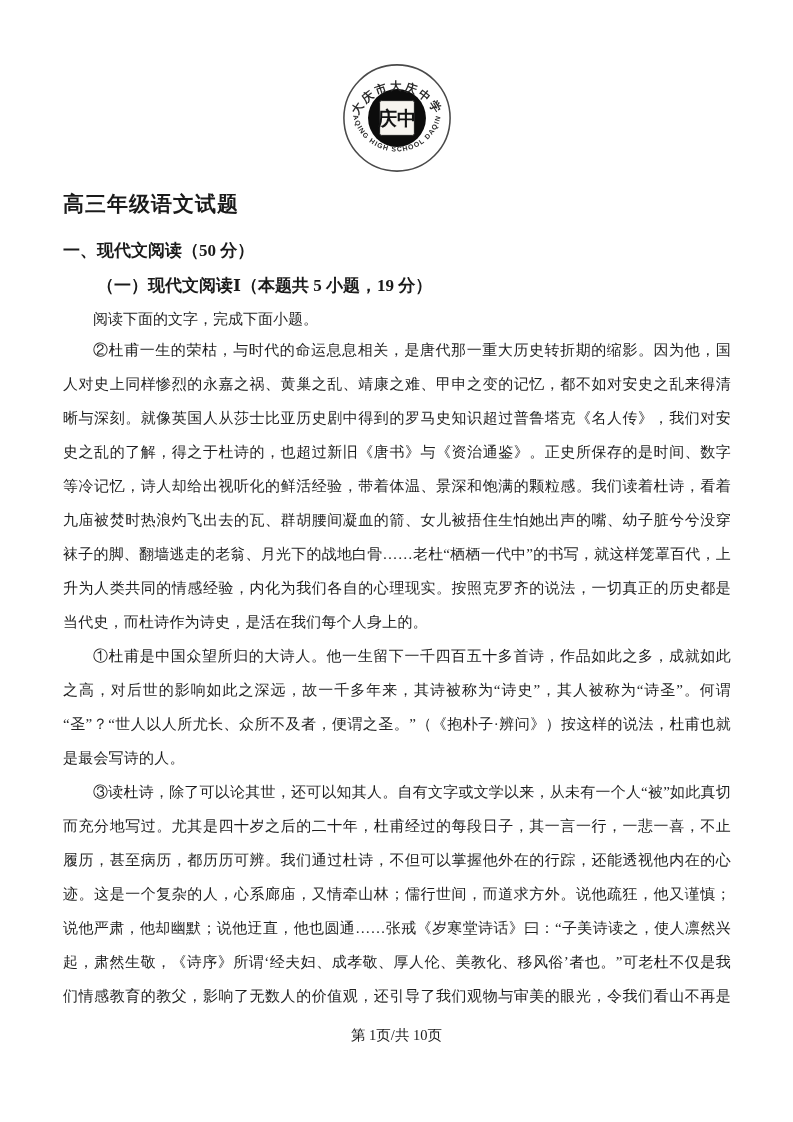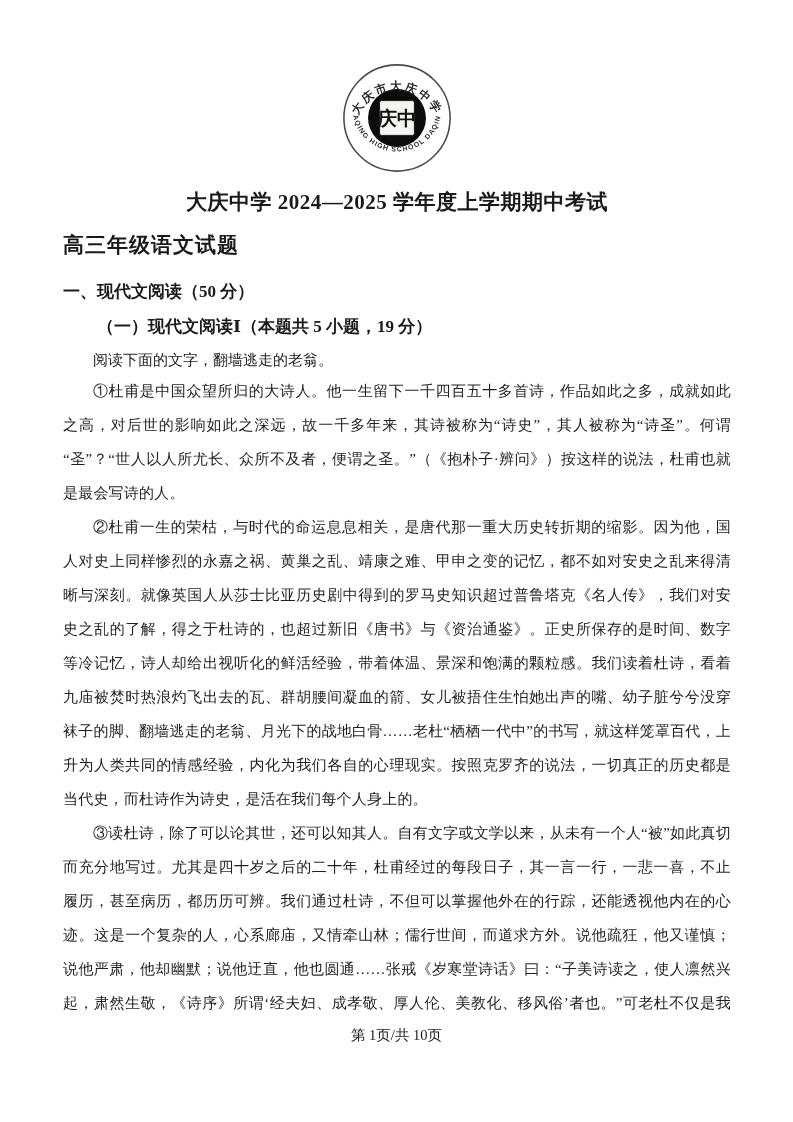--- a/index.html
+++ b/index.html
@@ -119,29 +119,28 @@
         <text x="58" y="65" text-anchor="middle" font-size="20" font-weight="bold" fill="#141414" font-family="Liberation Serif, DejaVu Serif, serif">庆中</text>
         <text font-size="12" font-weight="bold" fill="#2a2a2a" letter-spacing="2.5" font-family="Liberation Serif, DejaVu Serif, serif">
           <textPath href="#arcTop" startOffset="50%" text-anchor="middle">大庆市大庆中学</textPath>
         </text>
         <text font-size="7.2" font-weight="bold" fill="#2a2a2a" letter-spacing="1.1" font-family="Liberation Sans, DejaVu Sans, sans-serif">
           <textPath href="#arcBottom" startOffset="50%" text-anchor="middle">DAQING HIGH SCHOOL DAQING</textPath>
         </text>
       </svg>
     </div>
 
-    <h1 class="title-1">大庆中学 2024—2025 学年度上学期期中考试</h1>
     <h2 class="title-2">高三年级语文试题</h2>
 
     <div class="sec-heading">一、现代文阅读（50 分）</div>
     <div class="subsec-heading">（一）现代文阅读Ⅰ（本题共 5 小题，19 分）</div>
-    <div class="instruction">阅读下面的文字，翻墙逃走的老翁。</div>
+    <div class="instruction">阅读下面的文字，完成下面小题。</div>
 
     <div class="passage">
+      <p>②杜甫一生的荣枯，与时代的命运息息相关，是唐代那一重大历史转折期的缩影。因为他，国人对史上同样惨烈的永嘉之祸、黄巢之乱、靖康之难、甲申之变的记忆，都不如对安史之乱来得清晰与深刻。就像英国人从莎士比亚历史剧中得到的罗马史知识超过普鲁塔克《名人传》，我们对安史之乱的了解，得之于杜诗的，也超过新旧《唐书》与《资治通鉴》。正史所保存的是时间、数字等冷记忆，诗人却给出视听化的鲜活经验，带着体温、景深和饱满的颗粒感。我们读着杜诗，看着九庙被焚时热浪灼飞出去的瓦、群胡腰间凝血的箭、女儿被捂住生怕她出声的嘴、幼子脏兮兮没穿袜子的脚、翻墙逃走的老翁、月光下的战地白骨……老杜“栖栖一代中”的书写，就这样笼罩百代，上升为人类共同的情感经验，内化为我们各自的心理现实。按照克罗齐的说法，一切真正的历史都是当代史，而杜诗作为诗史，是活在我们每个人身上的。</p>
       <p>①杜甫是中国众望所归的大诗人。他一生留下一千四百五十多首诗，作品如此之多，成就如此之高，对后世的影响如此之深远，故一千多年来，其诗被称为“诗史”，其人被称为“诗圣”。何谓“圣”？“世人以人所尤长、众所不及者，便谓之圣。”（《抱朴子·辨问》）按这样的说法，杜甫也就是最会写诗的人。</p>
-      <p>②杜甫一生的荣枯，与时代的命运息息相关，是唐代那一重大历史转折期的缩影。因为他，国人对史上同样惨烈的永嘉之祸、黄巢之乱、靖康之难、甲申之变的记忆，都不如对安史之乱来得清晰与深刻。就像英国人从莎士比亚历史剧中得到的罗马史知识超过普鲁塔克《名人传》，我们对安史之乱的了解，得之于杜诗的，也超过新旧《唐书》与《资治通鉴》。正史所保存的是时间、数字等冷记忆，诗人却给出视听化的鲜活经验，带着体温、景深和饱满的颗粒感。我们读着杜诗，看着九庙被焚时热浪灼飞出去的瓦、群胡腰间凝血的箭、女儿被捂住生怕她出声的嘴、幼子脏兮兮没穿袜子的脚、翻墙逃走的老翁、月光下的战地白骨……老杜“栖栖一代中”的书写，就这样笼罩百代，上升为人类共同的情感经验，内化为我们各自的心理现实。按照克罗齐的说法，一切真正的历史都是当代史，而杜诗作为诗史，是活在我们每个人身上的。</p>
       <p>③读杜诗，除了可以论其世，还可以知其人。自有文字或文学以来，从未有一个人“被”如此真切而充分地写过。尤其是四十岁之后的二十年，杜甫经过的每段日子，其一言一行，一悲一喜，不止履历，甚至病历，都历历可辨。我们通过杜诗，不但可以掌握他外在的行踪，还能透视他内在的心迹。这是一个复杂的人，心系廊庙，又情牵山林；儒行世间，而道求方外。说他疏狂，他又谨慎；说他严肃，他却幽默；说他迂直，他也圆通……张戒《岁寒堂诗话》曰：“子美诗读之，使人凛然兴起，肃然生敬，《诗序》所谓‘经夫妇、成孝敬、厚人伦、美教化、移风俗’者也。”可老杜不仅是我们情感教育的教父，影响了无数人的价值观，还引导了我们观物与审美的眼光，令我们看山不再是原初的山，看水不再是本来的水。举凡陇阪、蜀道、锦江、夔门、湘水，杜诗都给勾了线，着了色。更有甚者，我们看马会想到房兵曹的马，</p>
     </div>
 
   </div>
 
   <div class="footer">第 1页/共 10页</div>
 </div>
 
 </body></html>

